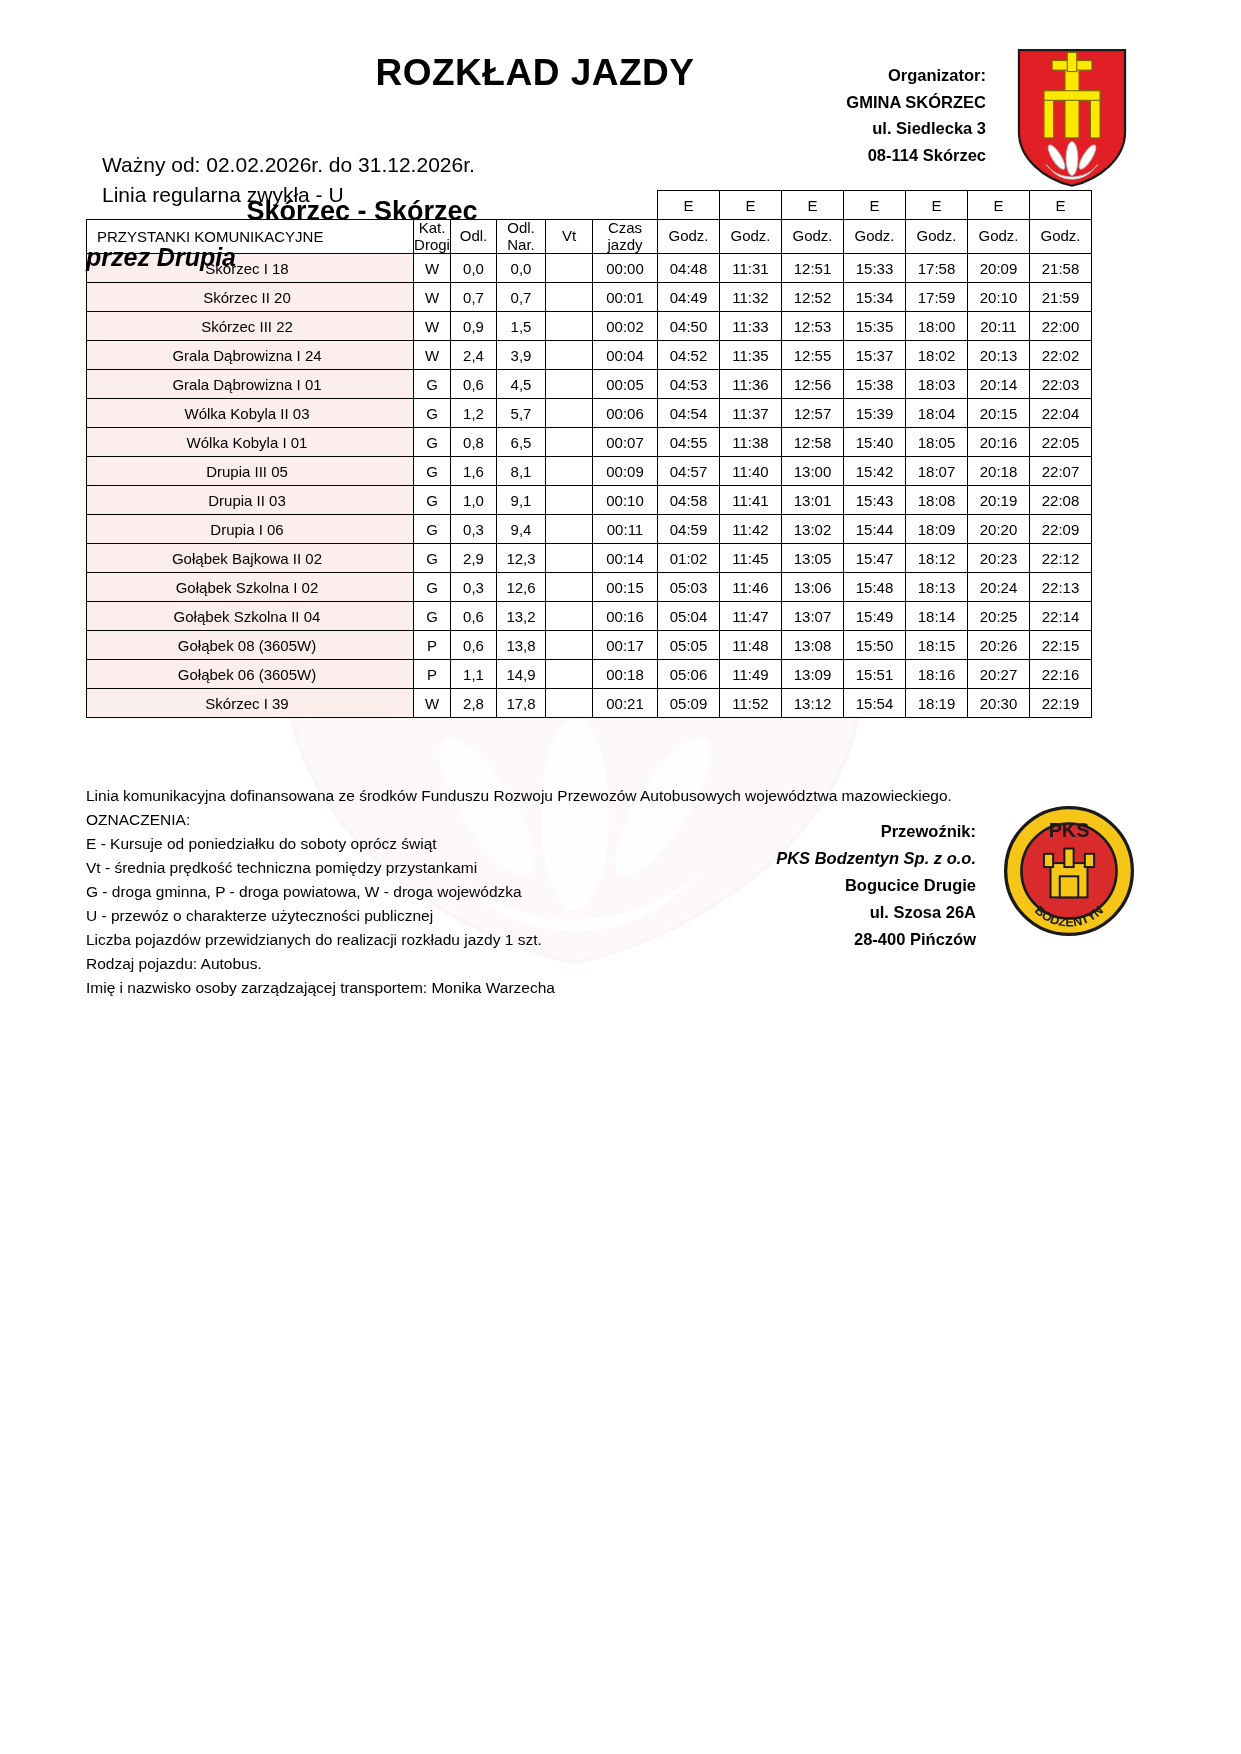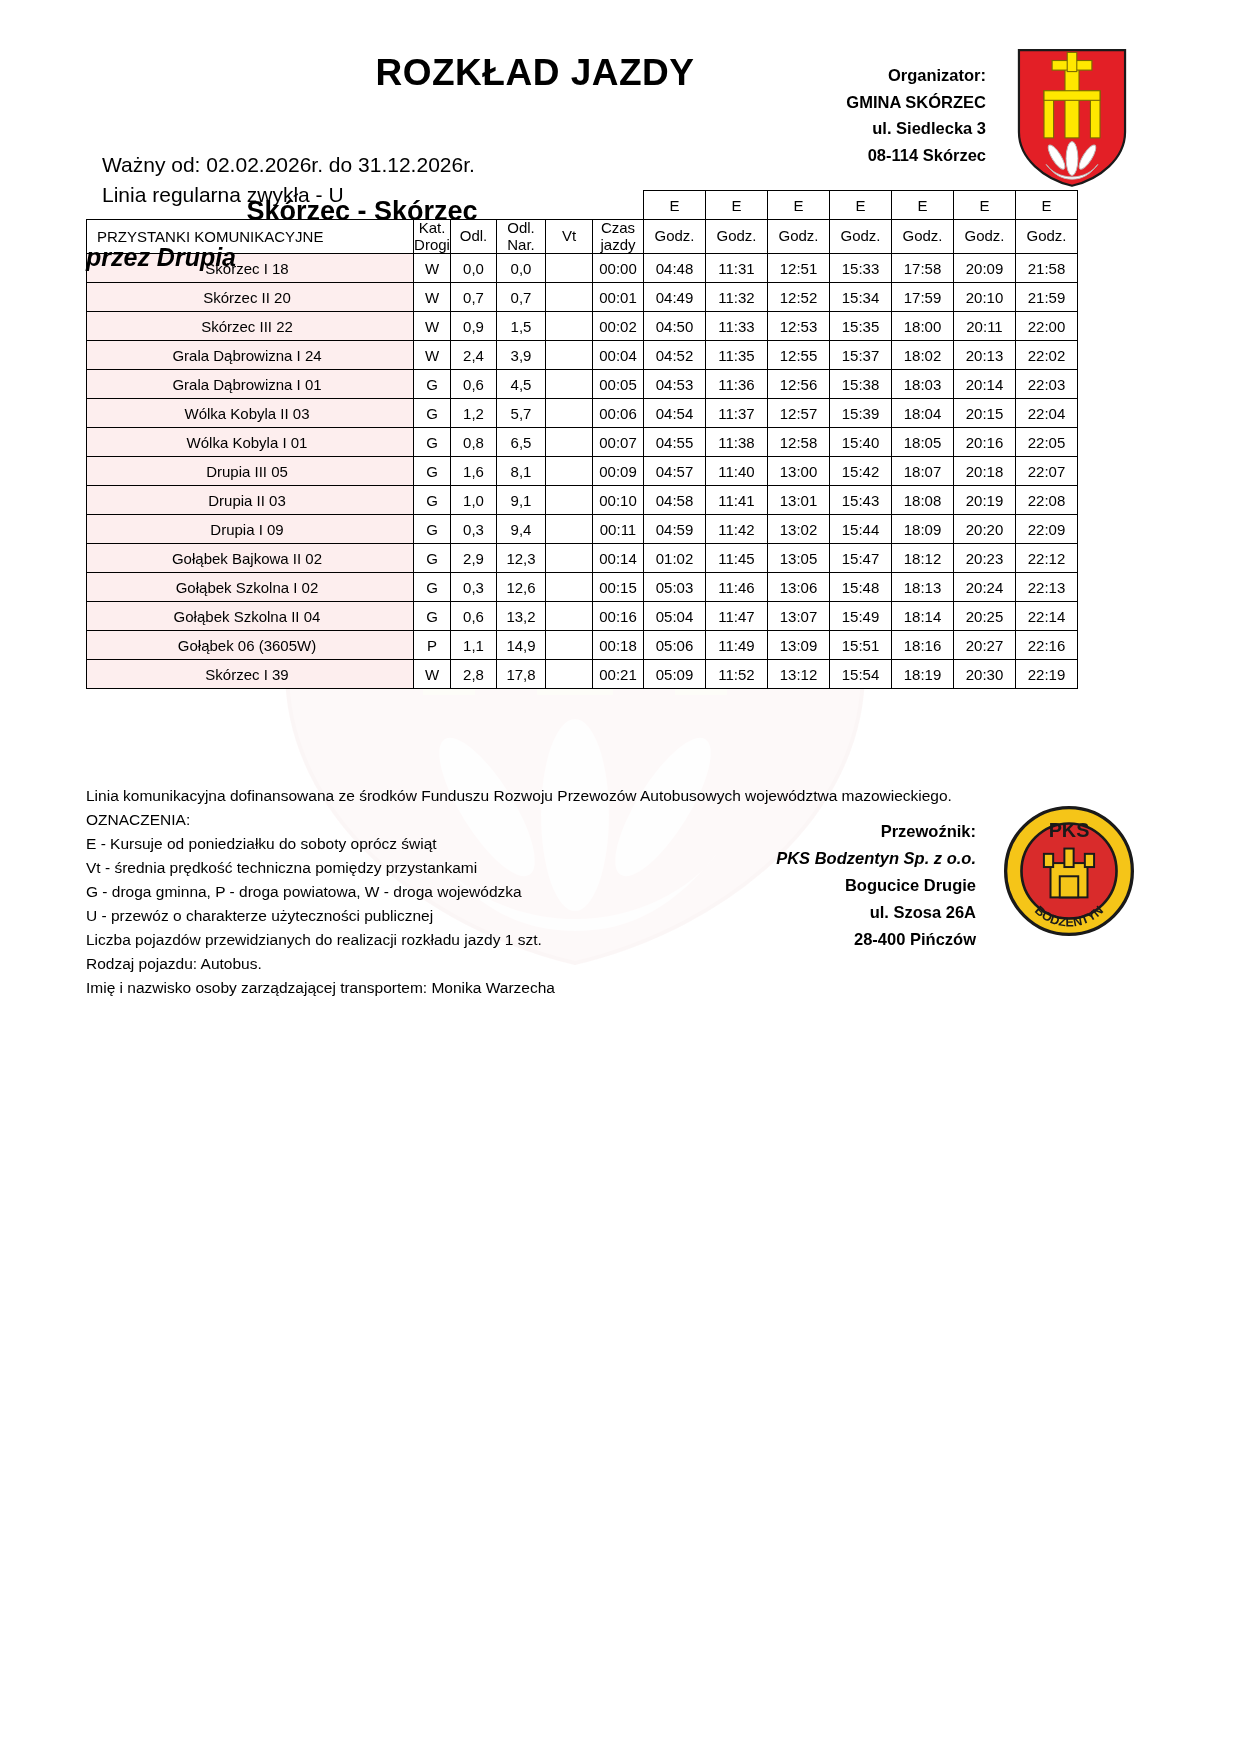--- a/index.html
+++ b/index.html
@@ -102,21 +102,21 @@
   }
   td.pink { background: #fdeeee; }
   td.noborder { border: none; background: transparent; }
 
   
   .c-stop   { width: 327px; text-align: left; padding-right: 6px !important; white-space: nowrap; }
   .c-kat    { width: 37px; }
   .c-odl    { width: 46px; }
   .c-odln   { width: 49px; }
   .c-vt     { width: 47px; }
-  .c-czas   { width: 51px; }
+  .c-czas   { width: 65px; }
   .c-godz   { width: 62px; }
 
   .hdr-e { height: 86px; font-size: 16px; }
   .hdr-main { height: 46px; font-size: 19.5px; text-align: left !important; padding-left: 10px !important; }
   .hdr-col { height: 46px; font-size: 14.5px; line-height: 1.12; }
   .hdr-spacer-top { border: none !important; background: transparent !important; }
 
   .two-line { display: block; line-height: 1.1; }
 
   
@@ -379,21 +379,21 @@
           <td class="pink c-czas">00:10</td>
           <td class="pink c-godz">04:58</td>
           <td class="pink c-godz">11:41</td>
           <td class="pink c-godz">13:01</td>
           <td class="pink c-godz">15:43</td>
           <td class="c-godz">18:08</td>
           <td class="c-godz">20:19</td>
           <td class="c-godz">22:08</td>
         </tr>
         <tr>
-          <td class="pink c-stop" style="background: rgb(253, 238, 238);">Drupia I 09</td>
+          <td class="pink c-stop" style="background: rgb(253, 238, 238);">Drupia I 06</td>
           <td class="pink c-kat">G</td>
           <td class="pink c-odl">0,3</td>
           <td class="pink c-odln">9,4</td>
           <td class="pink c-vt"></td>
           <td class="pink c-czas">00:11</td>
           <td class="pink c-godz">04:59</td>
           <td class="pink c-godz">11:42</td>
           <td class="pink c-godz">13:02</td>
           <td class="pink c-godz">15:44</td>
           <td class="c-godz">18:09</td>
@@ -437,20 +437,35 @@
           <td class="pink c-odln">13,2</td>
           <td class="pink c-vt"></td>
           <td class="pink c-czas">00:16</td>
           <td class="pink c-godz">05:04</td>
           <td class="pink c-godz">11:47</td>
           <td class="pink c-godz">13:07</td>
           <td class="pink c-godz">15:49</td>
           <td class="c-godz">18:14</td>
           <td class="c-godz">20:25</td>
           <td class="c-godz">22:14</td>
+        </tr>
+        <tr>
+          <td class="pink c-stop" style="background: rgb(253, 238, 238);">Gołąbek 08 (3605W)</td>
+          <td class="pink c-kat">P</td>
+          <td class="pink c-odl">0,6</td>
+          <td class="pink c-odln">13,8</td>
+          <td class="pink c-vt"></td>
+          <td class="pink c-czas">00:17</td>
+          <td class="pink c-godz">05:05</td>
+          <td class="pink c-godz">11:48</td>
+          <td class="pink c-godz">13:08</td>
+          <td class="pink c-godz">15:50</td>
+          <td class="c-godz">18:15</td>
+          <td class="c-godz">20:26</td>
+          <td class="c-godz">22:15</td>
         </tr>
         <tr>
           <td class="pink c-stop" style="background: rgb(253, 238, 238);">Gołąbek 06 (3605W)</td>
           <td class="pink c-kat">P</td>
           <td class="pink c-odl">1,1</td>
           <td class="pink c-odln">14,9</td>
           <td class="pink c-vt"></td>
           <td class="pink c-czas">00:18</td>
           <td class="pink c-godz">05:06</td>
           <td class="pink c-godz">11:49</td>

